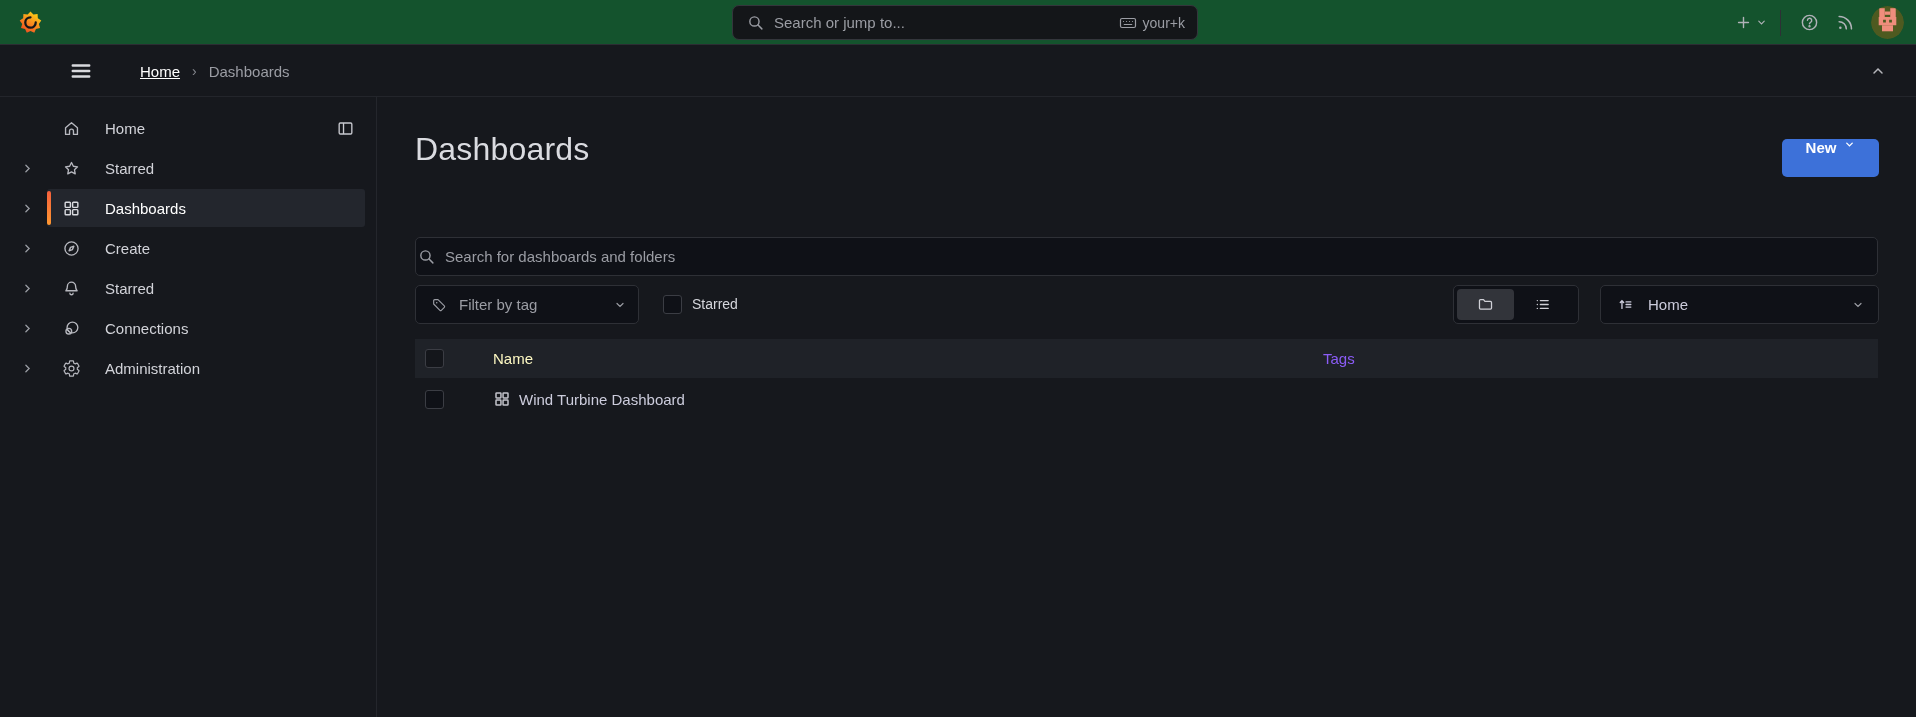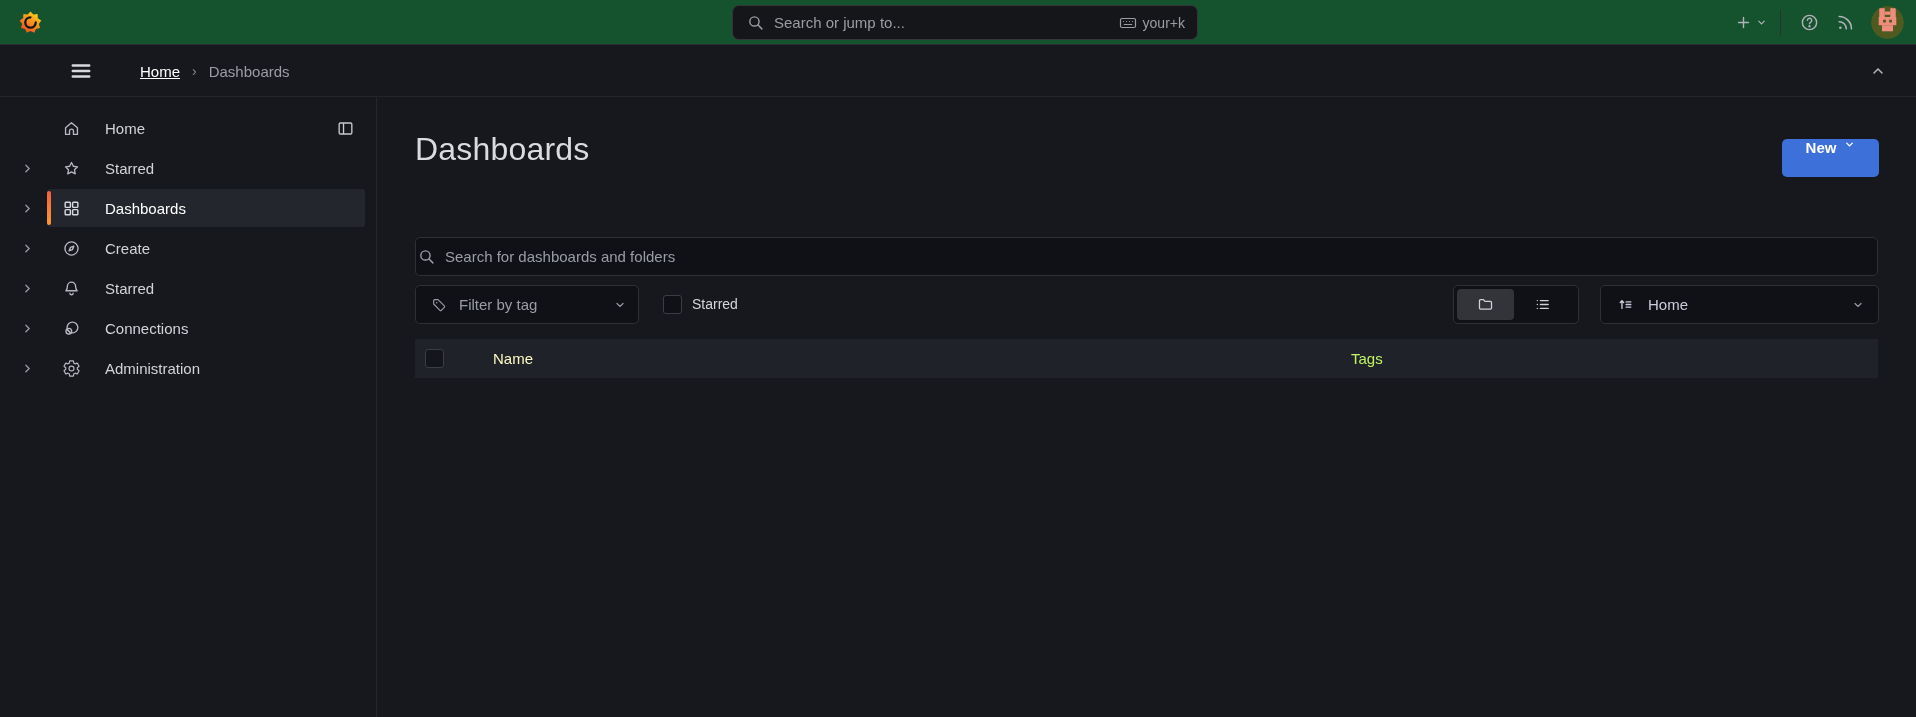--- a/index.html
+++ b/index.html
@@ -111,21 +111,21 @@
              background:#0f1117; border:1px solid #2e3036; border-radius:5px;
              display:flex; align-items:center; padding:0 14px 0 16px; cursor:pointer; }
   .sort-box .s-icon { width:17px; height:17px; color:#ccccdc; }
   .sort-box .s-label { flex:1; margin-left:14px; font-size:15px; color:#ccccdc; }
   .sort-box .s-chev { width:12px; height:12px; color:#9b9da4; }
 
   .table { position:absolute; left:37px; top:242px; width:1463px; }
   .thead { position:relative; height:39px; background:#1f2228; display:flex; align-items:center; }
   .thead .checkbox { position:absolute; left:10px; top:10px; background:#14161b; }
   .th-name { position:absolute; left:78px; font-size:15px; color:#fef9c3; }
-  .th-tags { position:absolute; left:936px; font-size:15px; color:#bef264;text-align:right; }
+  .th-tags { position:absolute; left:908px; font-size:15px; color:#8b5cf6;text-align:right; }
   .trow { position:relative; height:42px; display:flex; align-items:center; cursor:pointer; }
   .trow .checkbox { position:absolute; left:10px; top:12px; }
   .trow .r-icon { position:absolute; left:78px; top:12px; width:18px; height:18px; color:#c3c4cb; }
   .trow .r-icon svg { width:18px; height:18px; }
   .trow .r-name { position:absolute; left:104px; font-size:15px; color:#ccccdc; }
 </style>
 </head>
 <body>
 
 <div id="app">
@@ -398,15 +398,27 @@
           </svg>
       </div>
     </div>
 
     <div class="table">
       <div class="thead">
         <div class="checkbox"></div>
         <span class="th-name">Name</span>
         <span class="th-tags">Tags</span>
       </div>
+      <div class="trow">
+        <div class="checkbox"></div>
+        <span class="r-icon">
+          <svg viewBox="0 0 24 24" fill="none" stroke="currentColor" stroke-width="2">
+            <rect x="4" y="4" width="6.6" height="6.6" rx="0.8"></rect>
+              <rect x="13.4" y="4" width="6.6" height="6.6" rx="0.8"></rect>
+            <rect x="4" y="13.4" width="6.6" height="6.6" rx="0.8"></rect>
+              <rect x="13.4" y="13.4" width="6.6" height="6.6" rx="0.8"></rect>
+          </svg>
+        </span>
+        <span class="r-name">Wind Turbine Dashboard</span>
+      </div>
     </div>
   </main>
 </div>
 
 </body></html>

